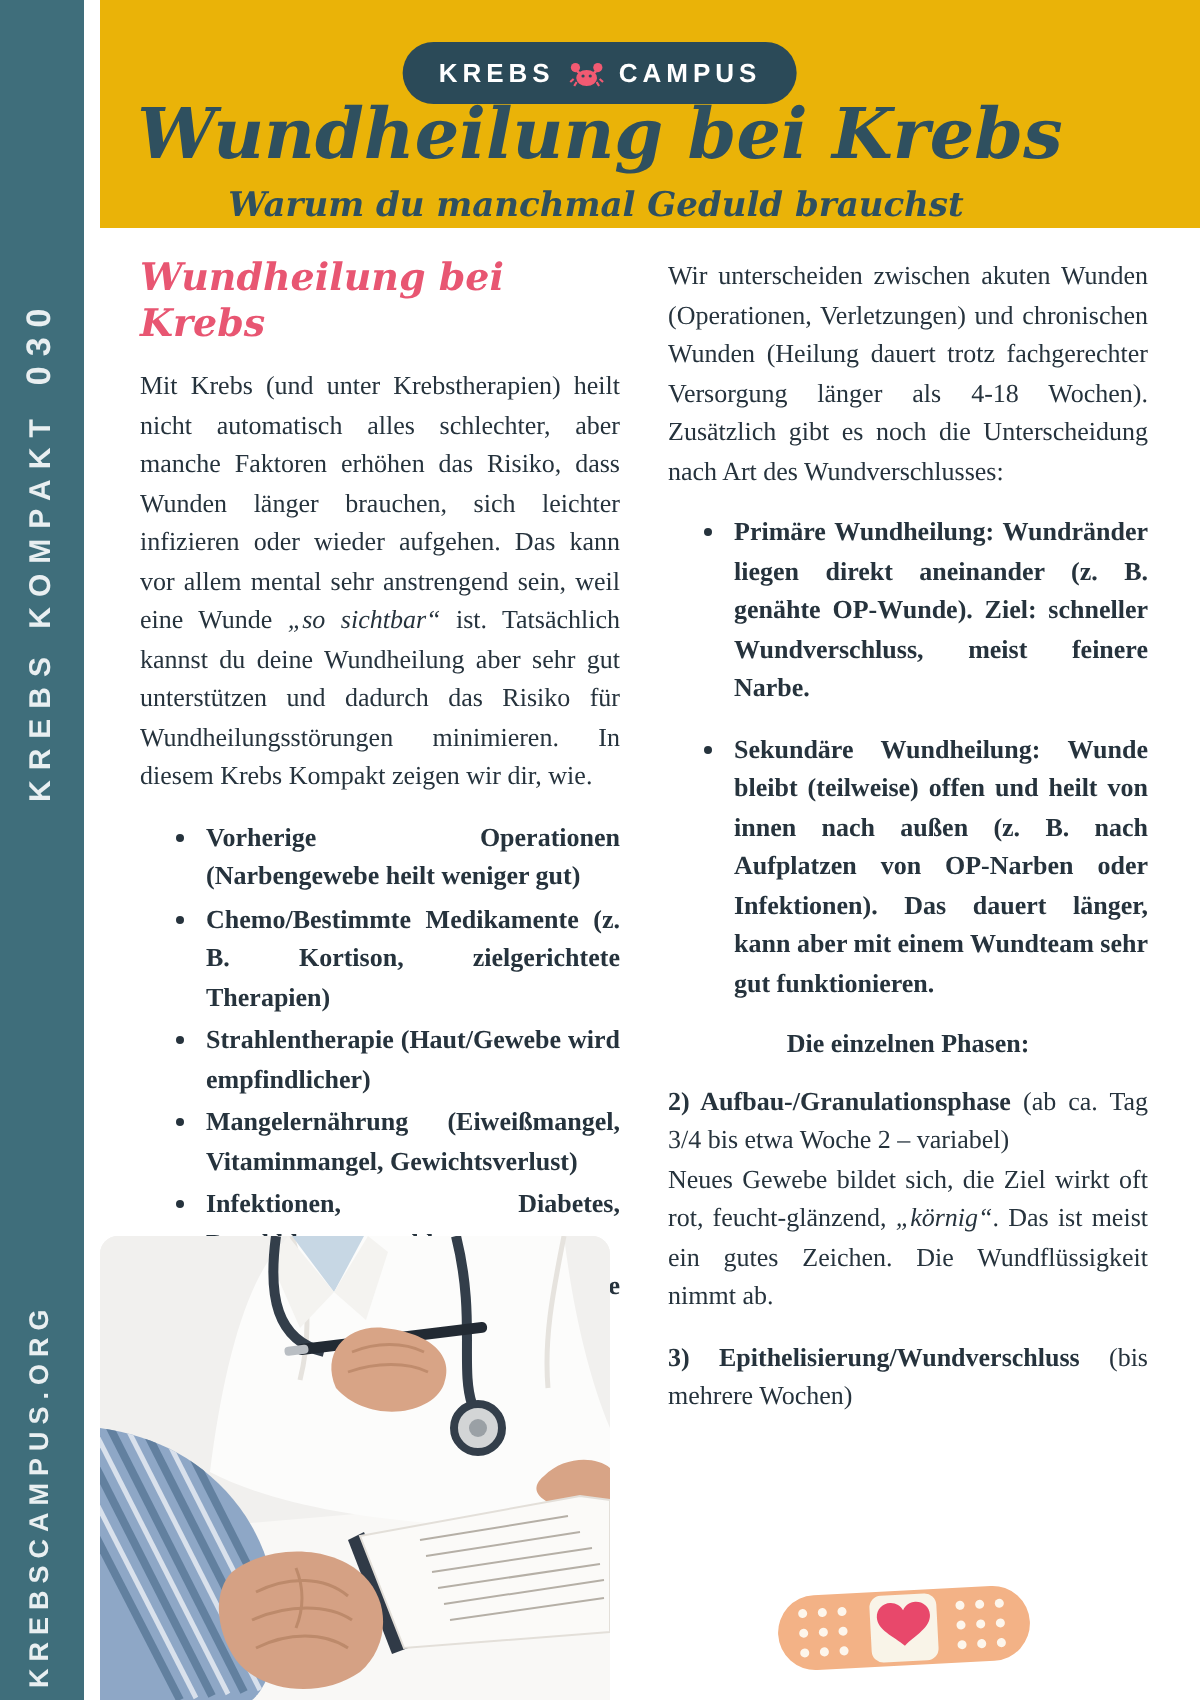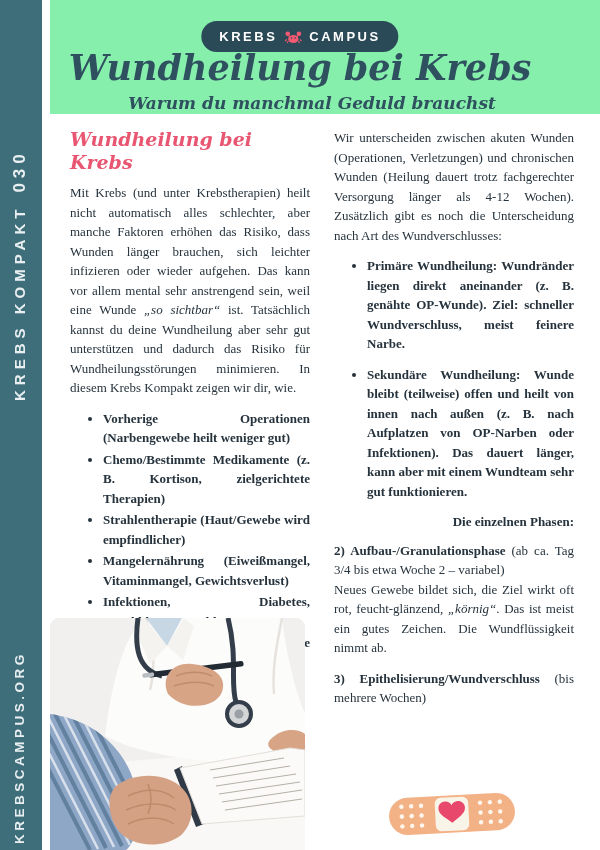--- a/index.html
+++ b/index.html
@@ -14,34 +14,34 @@
   .vtext{
     position:absolute;transform-origin:left top;transform:rotate(-90deg);
     white-space:nowrap;font-family:"Liberation Sans",sans-serif;
     color:#e9eff1;font-weight:bold;
   }
   .vtext-top{left:10px;top:401px;font-size:15px;letter-spacing:5px;}
   .vt-num{font-size:17px;letter-spacing:5px;margin-left:12px;font-weight:800;}
   .vtext-bottom{left:12px;top:844px;font-size:13.5px;letter-spacing:3.5px;}
 
   
-  .header{position:absolute;left:50px;top:0;width:550px;height:114px;background:#86efac;}
+  .header{position:absolute;left:50px;top:0;width:550px;height:114px;background:#eab308;}
   .badge{
     position:absolute;left:250px;top:21px;transform:translateX(-50%);
     display:flex;align-items:center;gap:7px;background:#2b4a58;color:#ffffff;
     border-radius:17px;padding:8px 18px;font-family:"Liberation Sans",sans-serif;
     font-weight:bold;font-size:13px;letter-spacing:2.5px;white-space:nowrap;
   }
   .page-title{
     position:absolute;left:250px;top:47px;transform:translateX(-50%);
     font-family:"DejaVu Serif",serif;font-style:italic;font-weight:bold;
     font-size:35px;color:#2f505f;white-space:nowrap;margin:0;
   }
   .page-subtitle{
-    position:absolute;left:262px;top:93px;transform:translateX(-50%);
+    position:absolute;left:248px;top:93px;transform:translateX(-50%);
     font-family:"DejaVu Serif",serif;font-style:italic;font-weight:bold;
     font-size:17px;color:#2f505f;white-space:nowrap;
   }
 
   
   .col{
     position:absolute;top:128px;width:240px;font-size:13px;line-height:19.5px;
     text-align:justify;hyphens:auto;
   }
   .col-left{left:70px;}
@@ -51,21 +51,21 @@
     font-size:19px;line-height:23px;margin:0 0 9px 0;text-align:left;hyphens:none;
   }
   .pink{color:#e85672;}
   .teal{color:#2e8cab;}
   .col p{margin:0 0 11px 0;}
   .sec2{margin-top:12px !important;}
   ul.bullets{margin:2px 0 8px 0;padding-left:33px;font-weight:bold;}
   ul.bullets li{margin-bottom:2px;}
   ul.bullets-loose{margin:4px 0 6px 0;}
   ul.bullets-loose li{margin-bottom:11px;}
-  .phases-heading{font-weight:bold;margin:10px 0 9px 0;text-align:right;}
+  .phases-heading{font-weight:bold;margin:10px 0 9px 0;text-align:center;}
   .phase{margin-bottom:11px;}
   .phase-body{display:block;}
 
   
   .photo{
     position:absolute;left:50px;top:618px;width:255px;height:232px;
     border-radius:9px 9px 0 0;overflow:hidden;background:#f1f0ee;
   }
 
   
@@ -107,21 +107,21 @@
       <li><b>Vorherige Operationen</b><span> (Narbengewebe heilt weniger gut)</span></li>
       <li><b>Chemo/Bestimmte Medikamente</b><span> (z. B. Kortison, zielgerichtete Therapien)</span></li>
       <li><b>Strahlentherapie</b><span> (Haut/Gewebe wird empfindlicher)</span></li>
       <li><b>Mangelernährung</b><span> (Eiweißmangel, Vitaminmangel, Gewichtsverlust)</span></li>
       <li><b></b><span>Infektionen, Diabetes, Durchblutungsprobleme</span></li>
       <li><b>Stress,</b><span> Schlafmangel, starke Erschöpfung (Fatigue)</span></li>
     </ul>
   </section>
 
   <section class="col col-right">
-    <p>Wir unterscheiden zwischen akuten Wunden (Operationen, Verletzungen) und chronischen Wunden (Heilung dauert trotz fachgerechter Versorgung länger als 4-12 Wochen). Zusätzlich gibt es noch die Unterscheidung nach Art des Wundverschlusses:</p>
+    <p>Wir unterscheiden zwischen akuten Wunden (Operationen, Verletzungen) und chronischen Wunden (Heilung dauert trotz fachgerechter Versorgung länger als 4-18 Wochen). Zusätzlich gibt es noch die Unterscheidung nach Art des Wundverschlusses:</p>
     <ul class="bullets bullets-loose">
       <li><b>Primäre Wundheilung:</b><span> Wundränder liegen direkt aneinander (z. B. genähte OP-Wunde). Ziel: schneller Wundverschluss, meist feinere Narbe.</span></li>
       <li><b>Sekundäre Wundheilung:</b><span> Wunde bleibt (teilweise) offen und heilt von innen nach außen (z. B. nach Aufplatzen von OP-Narben oder Infektionen). Das dauert länger, kann aber mit einem Wundteam sehr gut funktionieren.</span></li>
     </ul>
     <div class="phases-heading">Die einzelnen Phasen:</div>
 
     <p class="phase"><b>2) Aufbau-/Granulationsphase</b><span> (ab ca. Tag 3/4 bis etwa Woche 2 – variabel)</span><span class="phase-body"><span>Neues Gewebe bildet sich, die Ziel wirkt oft rot, feucht-glänzend, </span><i>„körnig“</i><span>. Das ist meist ein gutes Zeichen. Die Wundflüssigkeit nimmt ab.</span></span></p>
     <p class="phase"><b>3) Epithelisierung/Wundverschluss</b><span> (bis mehrere Wochen)</span></p>
 
   </section>

